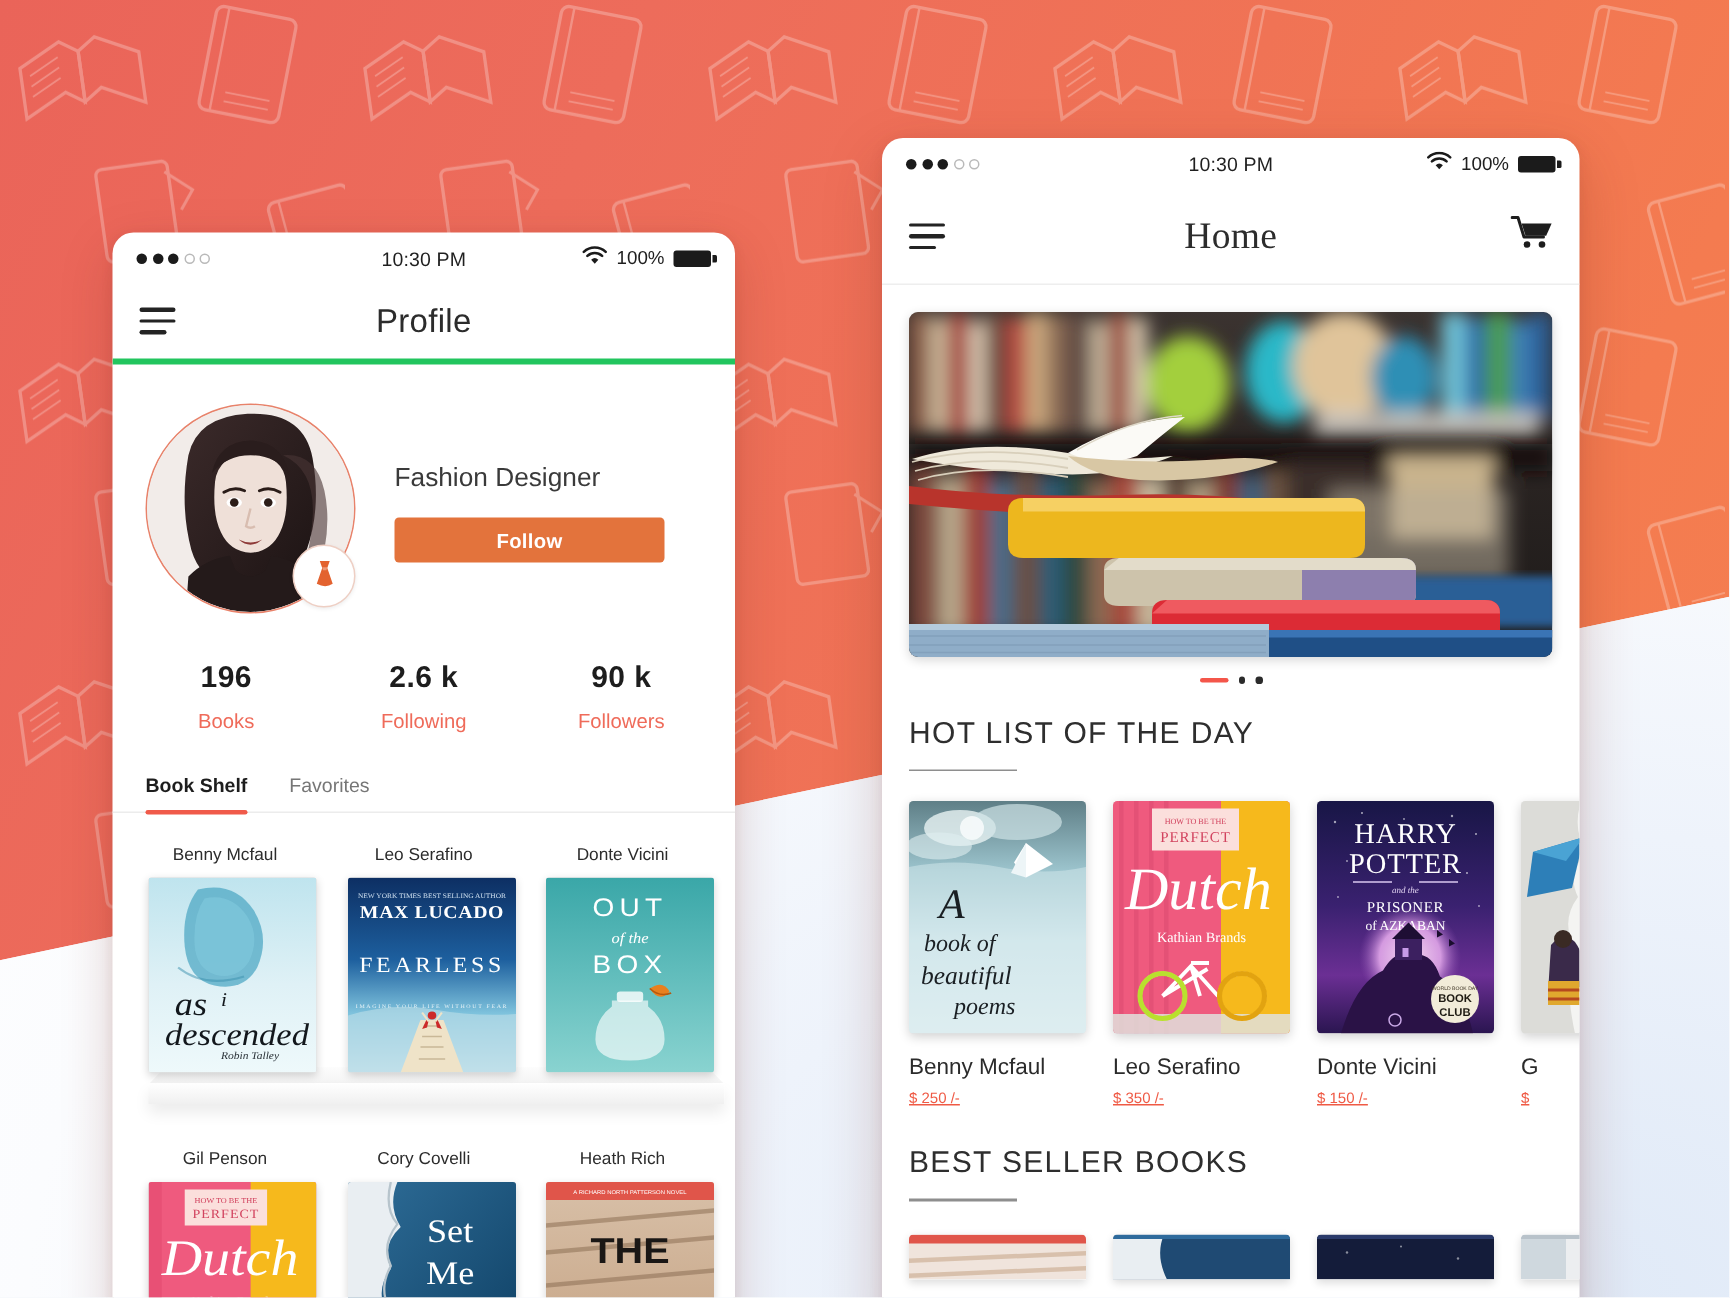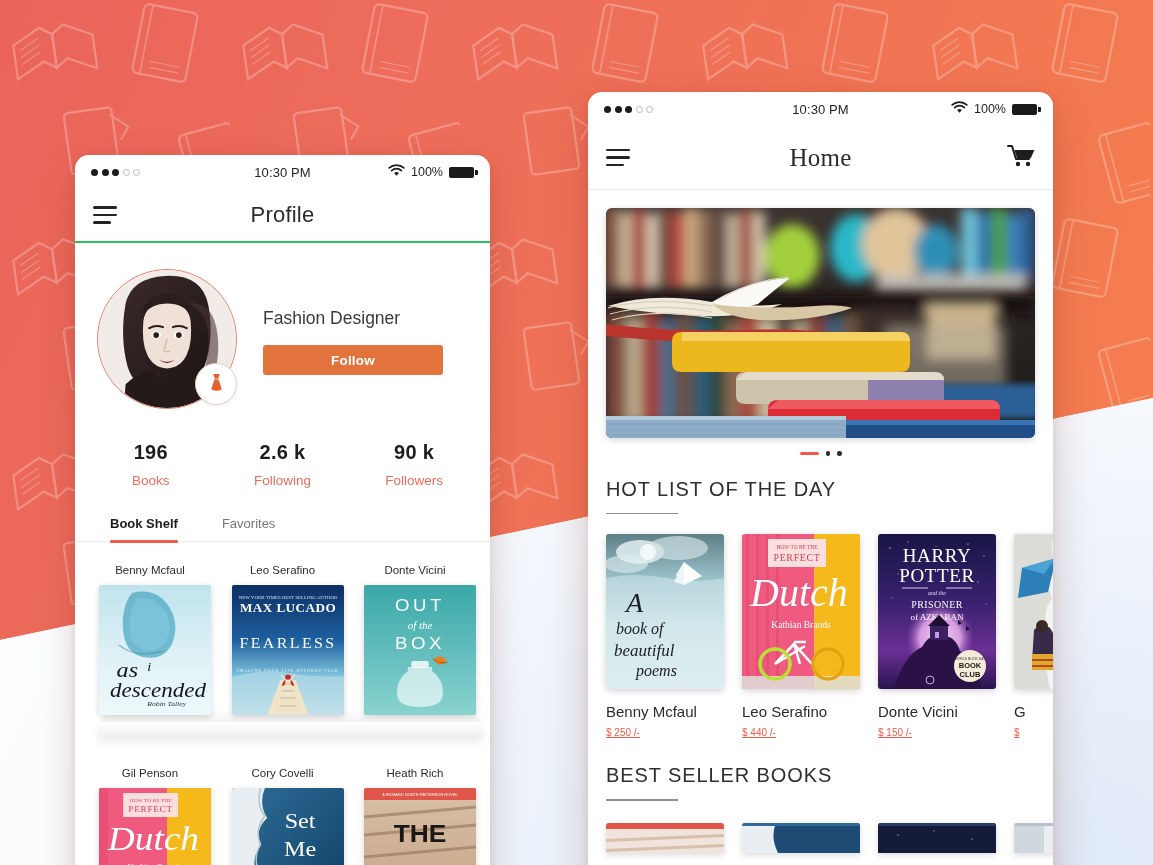--- a/index.html
+++ b/index.html
@@ -86,21 +86,21 @@
     content: ""; position: absolute; right: -4px; top: 3px;
     width: 3px; height: 5px; background: #1b1b1b; border-radius: 0 1px 1px 0;
   }
 
   
   .navbar {
     height: 54px;
     display: flex; align-items: center;
     padding: 0 18px;
     position: relative;
-    border-bottom: 2px solid #22c55e;
+    border-bottom: 4px solid #22c55e;
   }
   .navbar.noborder { border-bottom: 1px solid #eeeeee; }
   .nav-title {
     position: absolute; left: 0; right: 0; text-align: center;
     font-size: 22px; color: #2c2c2c; font-weight: 400;
     letter-spacing: .2px; pointer-events: none;
   }
   .hamburger {
     width: 24px; display: flex; flex-direction: column; gap: 5px;
     cursor: pointer; position: relative; z-index: 2;
@@ -148,23 +148,22 @@
   }
 
   .stats {
     display: flex; margin-top: 32px; padding: 0 10px;
   }
   .stat { flex: 1; text-align: center; }
   .stat-num { font-size: 20px; font-weight: 700; color: #1d1d1d; letter-spacing: .3px; }
   .stat-label { font-size: 13.5px; color: #ef6b5a; margin-top: 9px; }
 
   .tabs {
-    display: flex; margin-top: 28px; padding: 0 35px;
+    display: flex; margin-top: 28px; padding: 0 22px;
     border-bottom: 1.5px solid #ececec;
-    gap: 16px;
   }
   .tab {
     font-size: 13px; color: #767676; padding-bottom: 10px;
     margin-right: 28px; cursor: pointer; position: relative;
   }
   .tab.active { color: #1d1d1d; font-weight: 700; }
   .tab.active::after {
     content: ""; position: absolute; left: 0; right: 0; bottom: -1.5px;
     height: 2.5px; background: #f05a4a; border-radius: 2px;
   }
@@ -723,21 +722,21 @@
               <circle cx="33" cy="130" r="15"></circle>
                 <circle cx="86" cy="130" r="15"></circle>
               <path d="M33 130 L52 110 L70 130 M52 110 L58 130 M33 130 L63 112"></path>
             </g>
             <circle cx="33" cy="130" r="15" fill="none" stroke="#b9e02e" stroke-width="3.4"></circle>
             <circle cx="86" cy="130" r="15" fill="none" stroke="#e2a310" stroke-width="3.4"></circle>
             <path d="M52 108 h12" stroke="#ffffff" stroke-width="2.6"></path>
           </svg>
         </div>
         <div class="card-author">Leo Serafino</div>
-        <div class="card-price">$ 440 /-</div>
+        <div class="card-price">$ 350 /-</div>
       </div>
 
       <div class="card">
         <div class="card-cover">
           <svg viewBox="0 0 118 155" preserveAspectRatio="none">
             <defs>
               <linearGradient id="hp" x1="0" y1="0" x2="0" y2="1">
                 <stop offset="0%" stop-color="#181646"></stop>
                   <stop offset="45%" stop-color="#3a2170"></stop>
                 <stop offset="75%" stop-color="#6b2f94"></stop>

